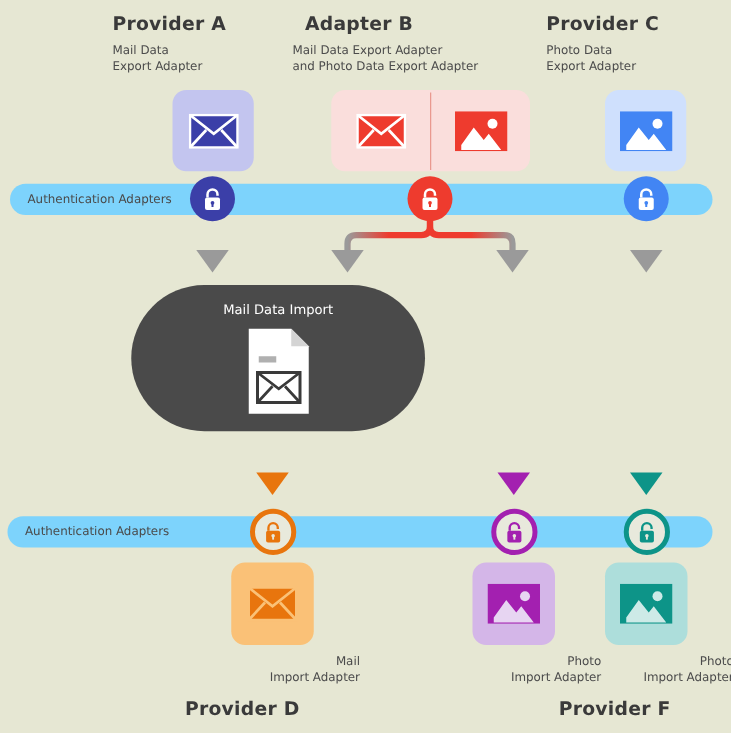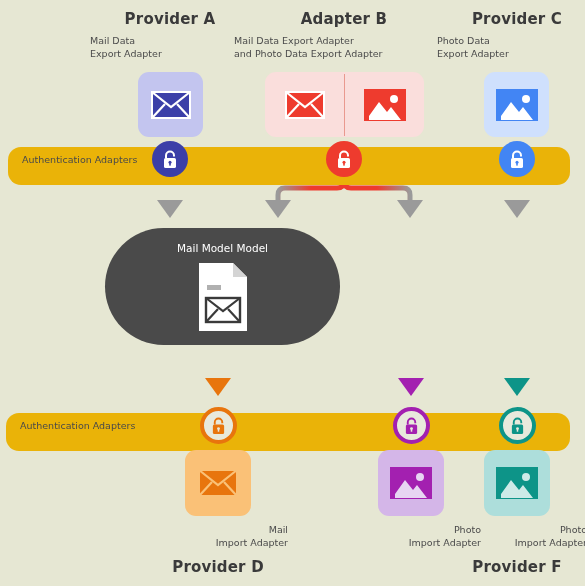--- a/index.html
+++ b/index.html
@@ -19,21 +19,20 @@
     left: 0; top: 0;
     width: 585px; height: 586px;
   }
   .abs { position: absolute; }
 
   
   .provider-title {
     font-size: 15px;
     font-weight: bold;
     color: #3a3a3a;
-    text-align: center;
     letter-spacing: .2px;
     white-space: nowrap;
   }
   .provider-sub {
     font-size: 9.5px;
     color: #4b4b4b;
     text-align: left;
     line-height: 13px;
     white-space: pre-line;
   }
@@ -52,23 +51,23 @@
     justify-content: center;
   }
   .tile-divider {
     width: 1px;
     height: 62px;
     background: #e9998f;
   }
 
   
   .auth-bar {
-    background: #eab308;
+    background: #7dd3fc;
     border-radius: 13px;
-    height: 38px;
+    height: 25px;
   }
   .auth-bar-label {
     font-size: 9.5px;
     color: #4a4a4a;
     line-height: 25px;
     padding-left: 14px;
     white-space: nowrap;
   }
 
   
@@ -255,21 +254,21 @@
   <div class="abs lock-badge" style="left:499px;top:141px;width:36px;height:36px;background:#4285f4">
     <svg width="16" height="19" viewBox="0 0 16 19">
       <path d="M4 8 V5.5 A4 4 0 0 1 12 5.5 V6.5" stroke="#ffffff" stroke-width="2" fill="none"></path>
       <rect x="2" y="8" width="12" height="10" rx="1.6" fill="#ffffff"></rect>
       <circle cx="8" cy="12.2" r="1.5" fill="#4285f4"></circle>
       <rect x="7.2" y="12.2" width="1.6" height="3.4" fill="#4285f4"></rect>
     </svg>
   </div>
 
   <div class="abs capsule" style="left:105px;top:228px;width:235px;height:117px">
-    <div class="capsule-label">Mail Model Model</div>
+    <div class="capsule-label">Mail Data Import</div>
     <svg class="capsule-doc" width="56" height="72" viewBox="0 0 56 72">
       <path d="M4 2 H38 L52 16 V70 H4 Z" fill="#ffffff"></path>
       <path d="M38 2 L52 16 H38 Z" fill="#d4d4d4"></path>
       <rect x="12" y="24" width="14" height="5" fill="#b0b0b0"></rect>
       <rect x="11" y="37" width="34" height="24" fill="#ffffff" stroke="#3a3a3a" stroke-width="2.4"></rect>
       <path d="M11 37 L28 50 L45 37" stroke="#3a3a3a" stroke-width="2.2" fill="none"></path>
       <path d="M11 61 L23 48 M45 61 L33 48" stroke="#3a3a3a" stroke-width="2.2" fill="none"></path>
     </svg>
   </div>
 

